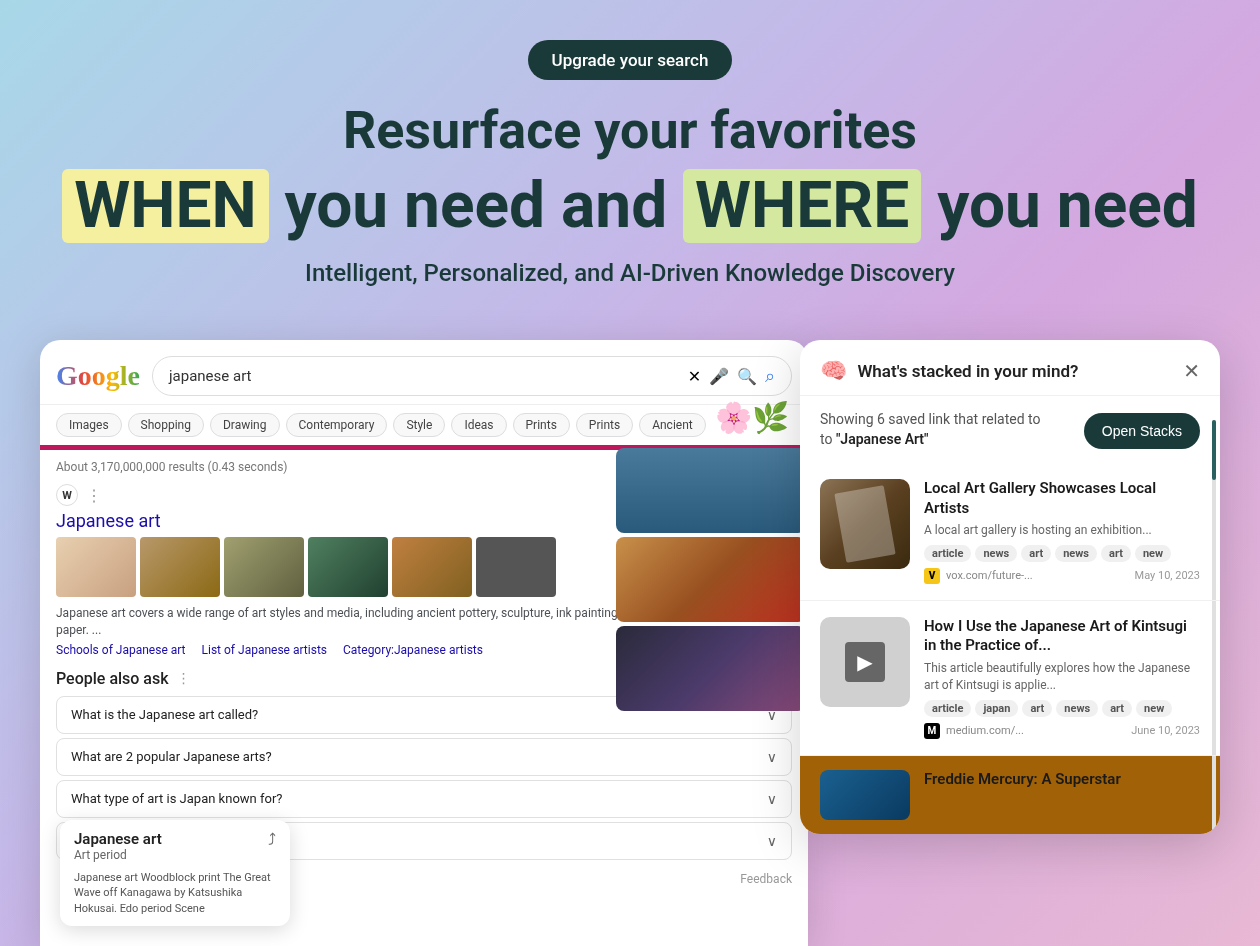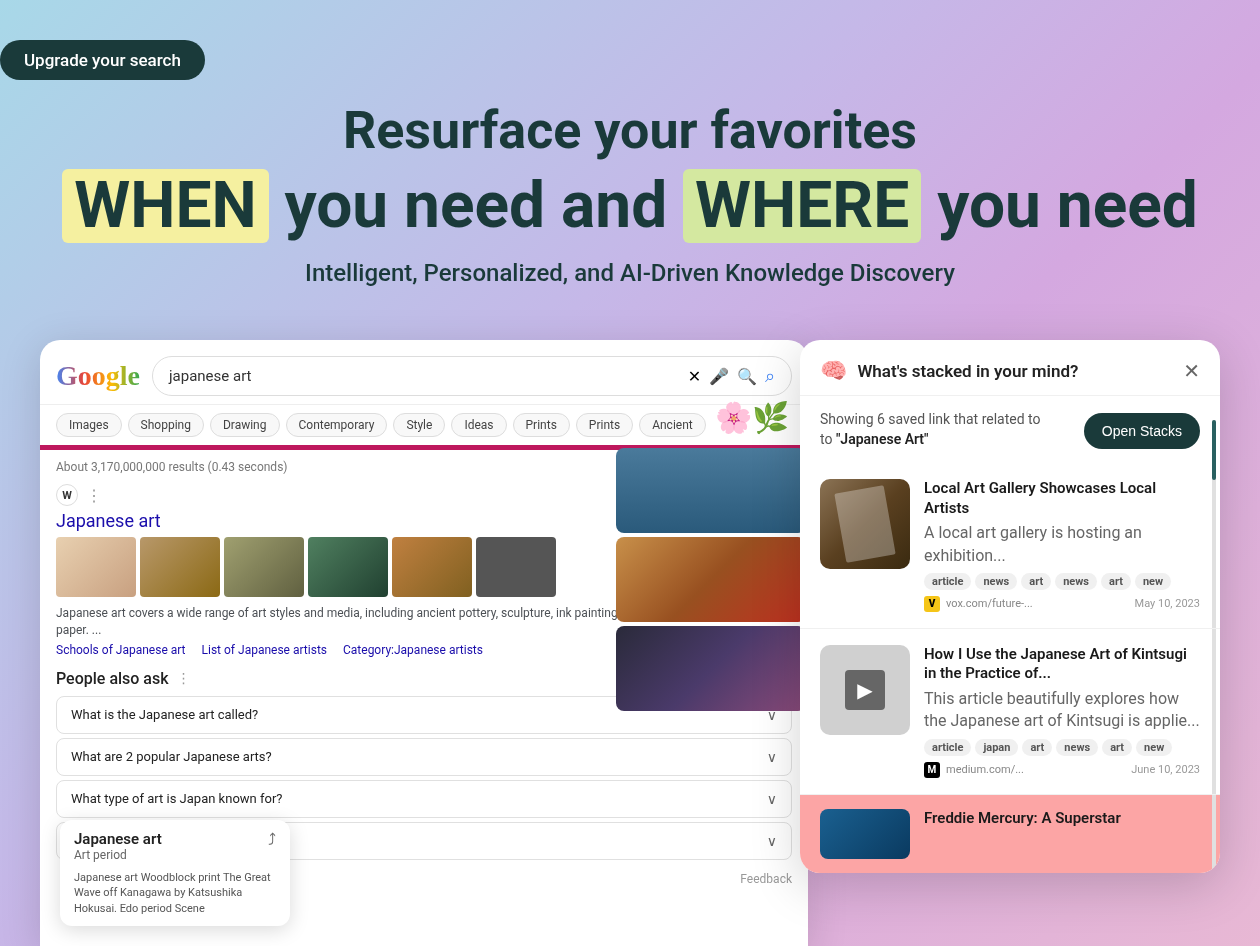--- a/index.html
+++ b/index.html
@@ -8,21 +8,21 @@
       height: 946px;
       overflow: hidden;
       font-family: -apple-system, BlinkMacSystemFont, 'Segoe UI', Roboto, sans-serif;
       background: linear-gradient(135deg, #a8d8e8 0%, #c5b8e8 40%, #d4a8e0 60%, #e8b8d4 100%);
       position: relative;
     }
 
     
     .badge-container {
       display: flex;
-      justify-content: flex-start;
+      justify-content: center;
       padding-top: 40px;
     }
     .upgrade-badge {
       background: #1a3a3a;
       color: #fff;
       padding: 10px 24px;
       border-radius: 30px;
       font-size: 17px;
       font-weight: 500;
     }
@@ -362,21 +362,21 @@
 
     .article-title {
       font-size: 15px;
       font-weight: 600;
       color: #1a1a1a;
       margin-bottom: 4px;
       line-height: 1.3;
     }
 
     .article-desc {
-      font-size: 16px;
+      font-size: 12px;
       color: #666;
       line-height: 1.4;
       margin-bottom: 6px;
     }
 
     .tags {
       display: flex;
       flex-wrap: wrap;
       gap: 4px;
       margin-bottom: 6px;
@@ -502,21 +502,21 @@
       top: 400px;
       right: 470px;
       font-size: 30px;
       opacity: 0.9;
       z-index: 2;
     }
 
     
     .freddie-partial {
       padding: 14px 20px;
-      background: #fca5a5;
+      background: #a16207;
     }
     .freddie-title {
       font-size: 15px;
       font-weight: 600;
       color: #1a1a1a;
     }
   </style>
 </head>
 <body>
 

